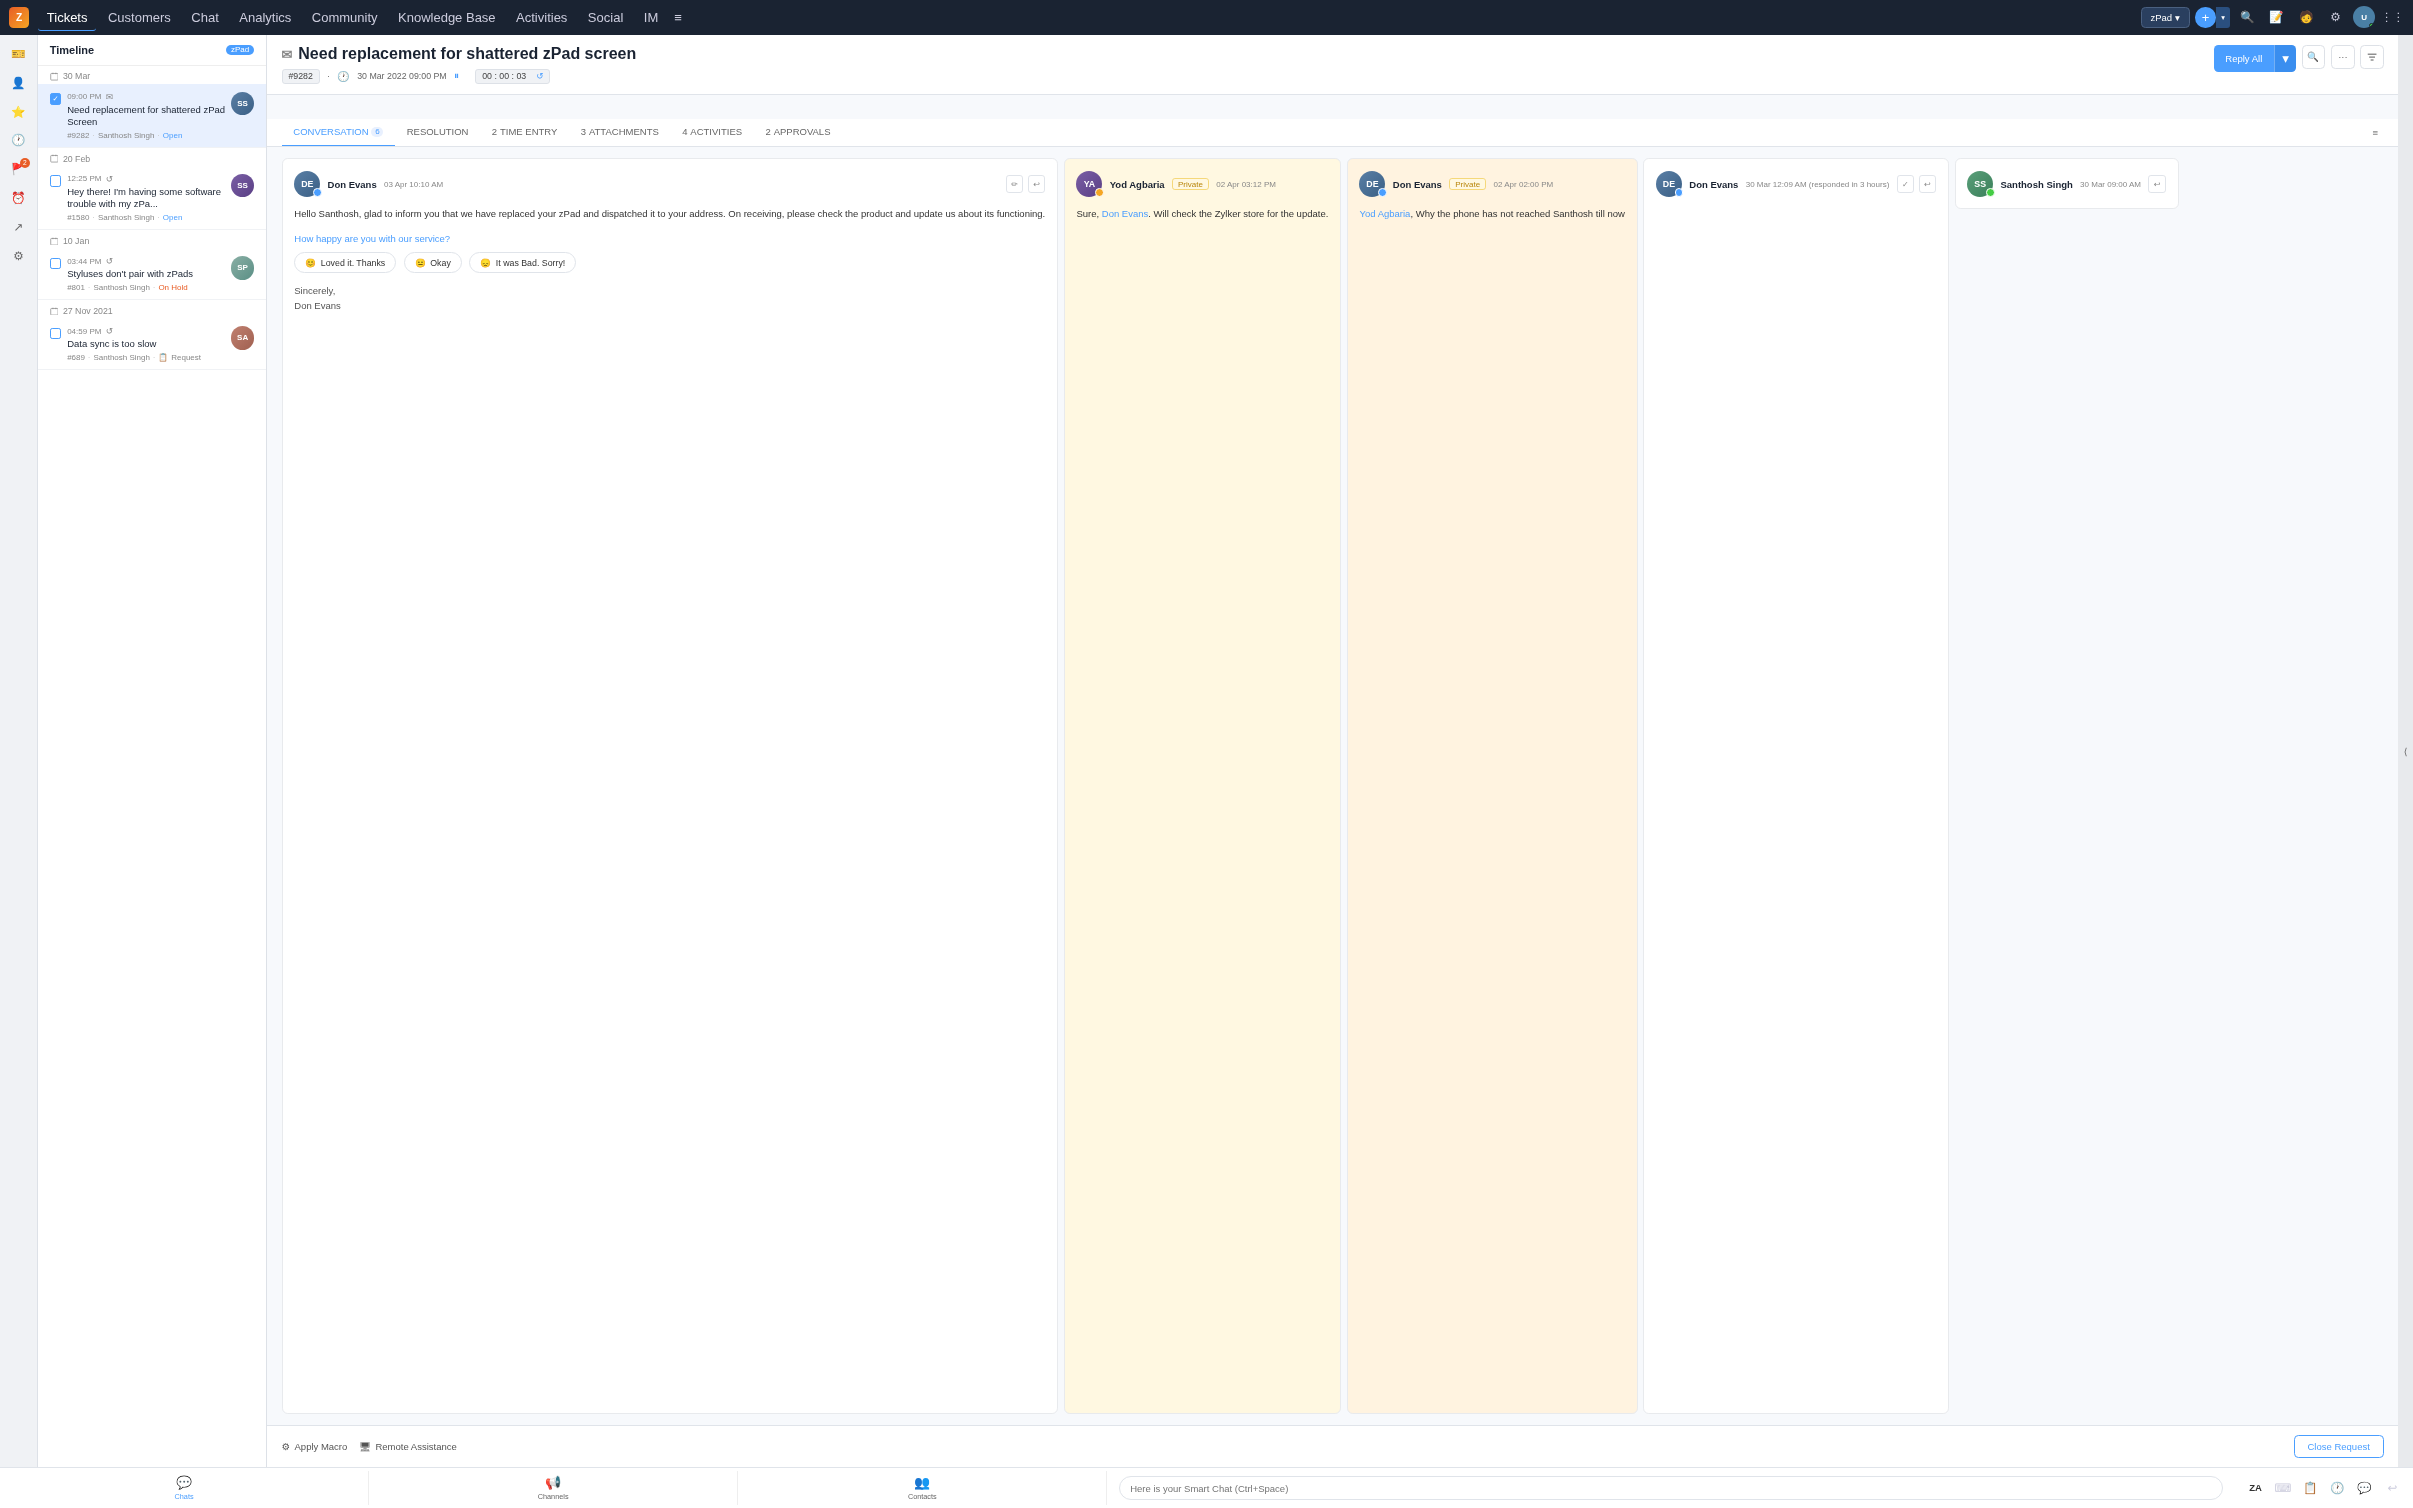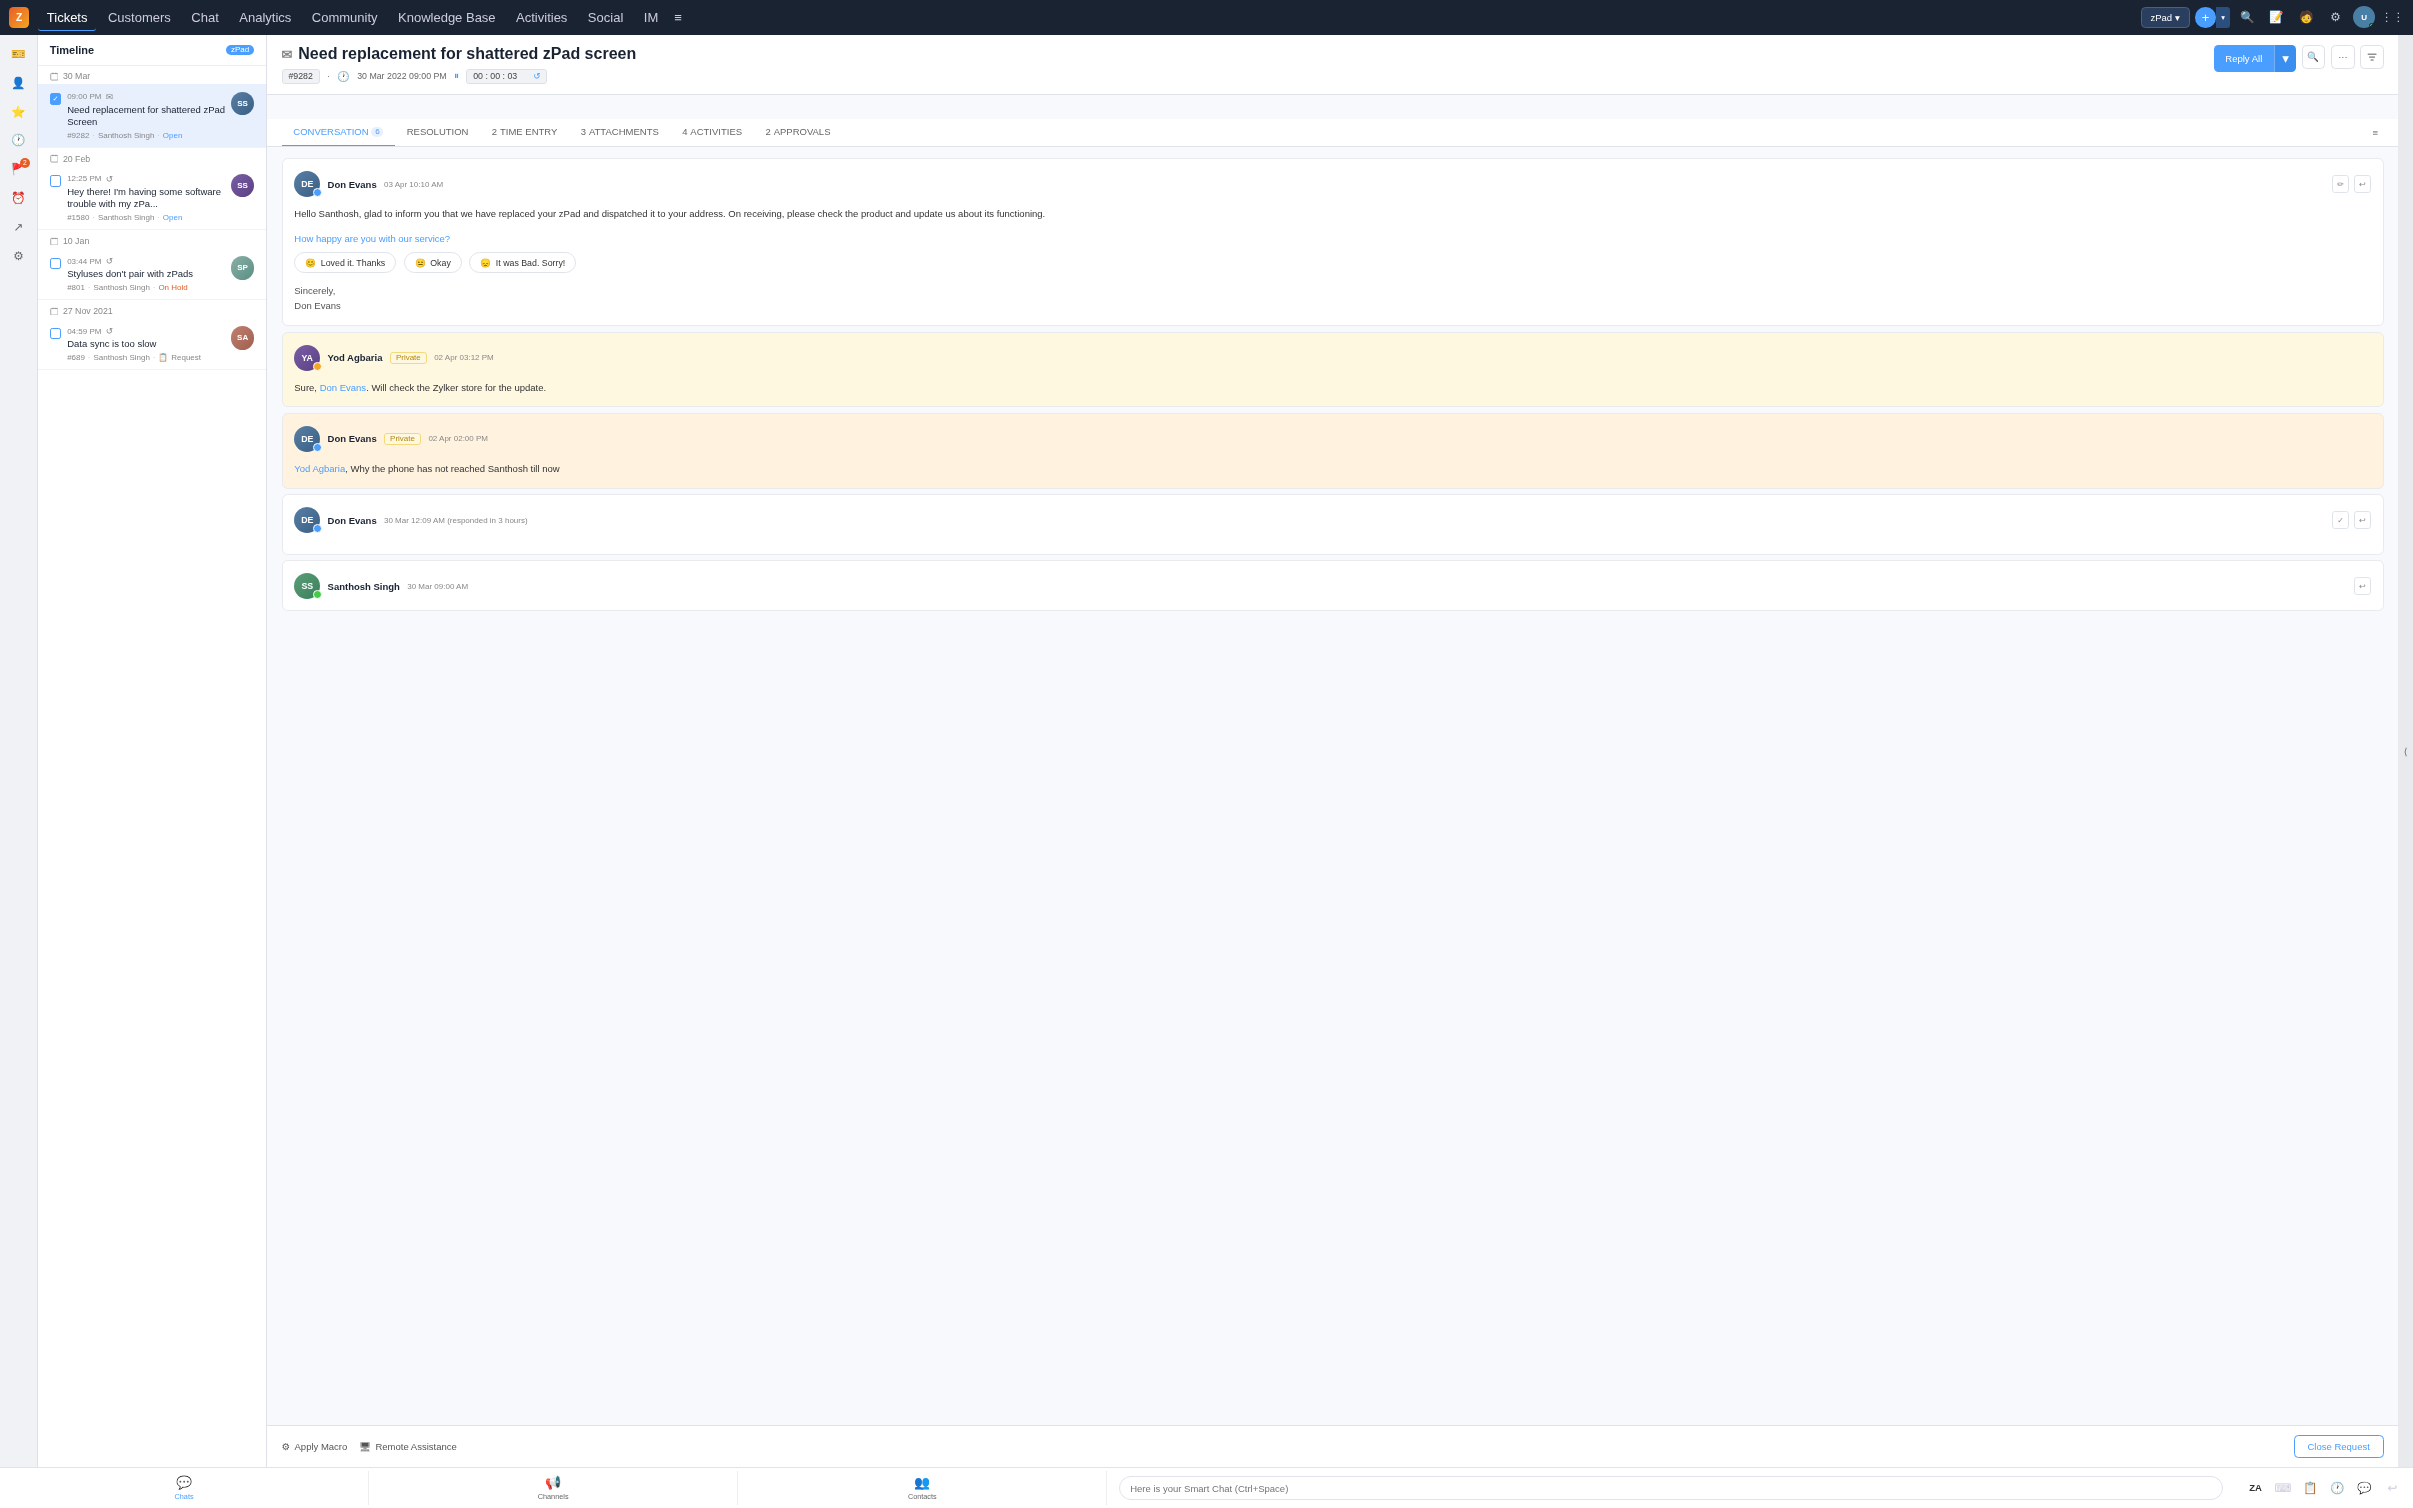--- a/index.html
+++ b/index.html
@@ -49,35 +49,35 @@
 
     
     .main-content { flex: 1; display: flex; flex-direction: column; overflow: hidden; background: #f7f9fc; }
 
     
     .ticket-header { background: #fff; padding: 10.2px 14.6px; border-bottom: 0.7px solid #e0e4ea; display: flex; align-items: flex-start; justify-content: space-between; flex-shrink: 0; }
     .ticket-header-left { display: flex; flex-direction: column; gap: 5.8px; }
     .ticket-header-title { font-size: 16px; font-weight: 700; color: #1a2332; display: flex; align-items: center; gap: 5.8px; }
     .ticket-header-meta { display: flex; align-items: center; gap: 7.3px; font-size: 8.8px; color: #666; }
     .ticket-id-badge { background: #f0f2f5; border: 0.7px solid #dde1e7; border-radius: 2.9px; padding: 1.5px 5.8px; font-size: 8.8px; color: #444; }
-    .timer-badge { background: #f0f2f5; border: 0.7px solid #dde1e7; border-radius: 2.9px; padding: 1.5px 5.8px; font-size: 8.8px; color: #444; display: flex; align-items: center; gap: 16px; }
+    .timer-badge { background: #f0f2f5; border: 0.7px solid #dde1e7; border-radius: 2.9px; padding: 1.5px 5.8px; font-size: 8.8px; color: #444; display: flex; align-items: center; gap: 10px; margin-left: 9px; }
     .reply-all-btn { background: #4a9eff; color: #fff; border: none; border-radius: 4.4px 0 0 4.4px; padding: 5.8px 11.7px; cursor: pointer; font-size: 9.5px; display: flex; align-items: center; gap: 4.4px; font-weight: 500; }
     .reply-all-dropdown { background: #3a8eef; color: #fff; border: none; border-radius: 0 4.4px 4.4px 0; padding: 5.8px 7.3px; cursor: pointer; border-left: 0.7px solid rgba(255,255,255,0.3); }
     .header-actions { display: flex; align-items: flex-start; gap: 5.8px; }
     .icon-btn-sm { width: 23.4px; height: 23.4px; border: 0.7px solid #dde1e7; border-radius: 4.4px; display: flex; align-items: center; justify-content: center; cursor: pointer; color: #666; background: #fff; }
 
     
     .ticket-tabs { background: #fff; border-bottom: 0.7px solid #e0e4ea; display: flex; padding: 0 14.6px; gap: 0; flex-shrink: 0; margin-top: 24px; }
     .tab-item { padding: 7.3px 11.7px; font-size: 9.5px; color: #666; cursor: pointer; border-bottom: 1.5px solid transparent; white-space: nowrap; display: flex; align-items: center; gap: 2.9px; }
     .tab-item.active { color: #4a9eff; border-bottom-color: #4a9eff; font-weight: 500; }
     .tab-count { font-size: 8px; background: #f0f2f5; border-radius: 5.8px; padding: 0.7px 3.7px; }
     .tab-item.active .tab-count { background: #e8f0fe; color: #4a9eff; }
 
     
-    .conversation-area { flex: 1; overflow-y: auto; padding: 11.7px 14.6px; display: flex; flex-direction: column; gap: 5.8px; }
+    .conversation-area { flex: 1; overflow-y: auto; padding: 11.7px 14.6px; display: flex; flex-direction: row; gap: 5.8px; }
     .message-card { background: #fff; border: 0.7px solid #e8eaed; border-radius: 5.8px; padding: 11.7px; }
     .message-header { display: flex; align-items: center; gap: 7.3px; margin-bottom: 8.8px; }
     .msg-avatar { width: 26px; height: 26px; border-radius: 50%; flex-shrink: 0; display: flex; align-items: center; justify-content: center; font-size: 9.5px; font-weight: bold; color: #fff; position: relative; }
     .msg-status-dot { width: 8.8px; height: 8.8px; border-radius: 50%; position: absolute; bottom: 0; right: -1.5px; border: 1.5px solid #fff; }
     .msg-status-dot.blue { background: #4a9eff; }
     .msg-sender { font-size: 9.5px; font-weight: 600; color: #1a2332; }
     .msg-time { font-size: 8px; color: #888; }
     .msg-actions { margin-left: auto; display: flex; gap: 4.4px; }
     .msg-action-btn { width: 17.5px; height: 17.5px; border: 0.7px solid #e0e4ea; border-radius: 2.9px; display: flex; align-items: center; justify-content: center; cursor: pointer; color: #888; font-size: 8px; }
     .msg-body { font-size: 9.5px; color: #333; line-height: 1.6; }

